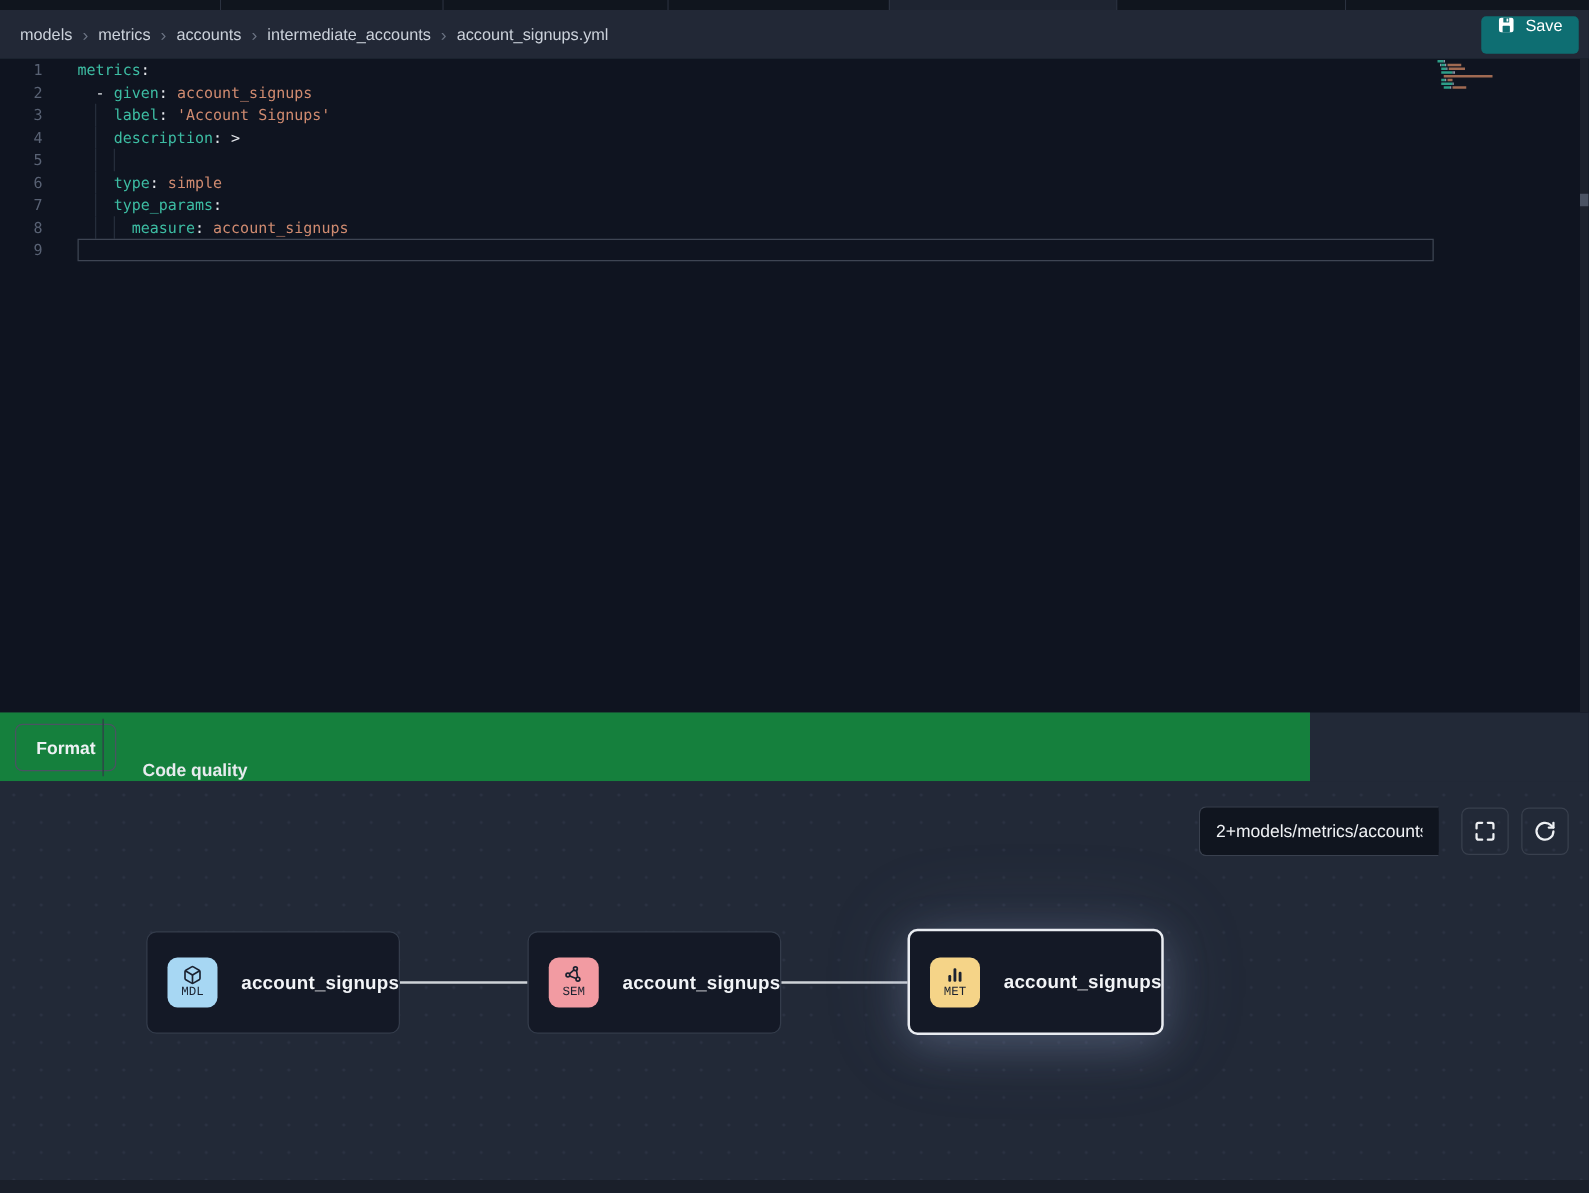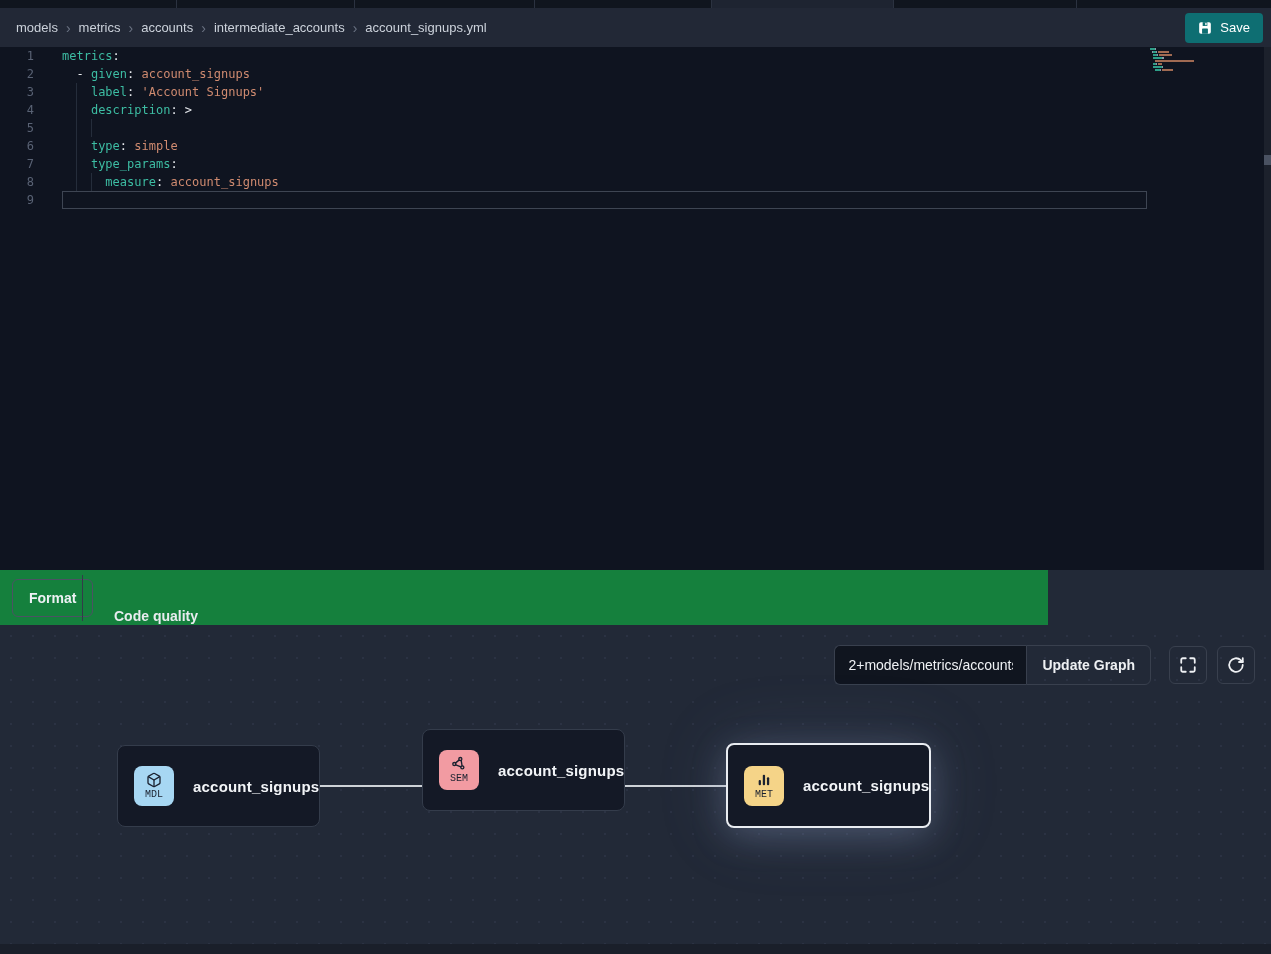--- a/index.html
+++ b/index.html
@@ -13,21 +13,21 @@
   }
   
   #top-strip { position:absolute; left:0; top:0; width:1271px; height:8px; background:#10151e; display:flex; }
   #top-strip .seg { height:8px; border-right:1px solid #2b3240; background:#10151e; }
   #top-strip .seg.active { background:#1e2431; }
   
   #breadcrumb-bar { position:absolute; left:0; top:8px; width:1271px; height:39px; background:#222836; display:flex; align-items:center; padding:0 8px 0 16px; }
   #breadcrumb { display:flex; align-items:center; font-size:13px; color:#ccd2db; }
   #breadcrumb .crumb { cursor:default; }
   #breadcrumb .sep { color:#6b7383; margin:0 8px; font-size:14px; }
-  #save-button { margin-left:auto; height:30px; display:flex; align-items:center; gap:8px; background:#0e6e72; color:#ffffff; border:none; border-radius:4px; padding:0 13px; font-size:13px; font-family:"Liberation Sans", sans-serif; cursor:pointer; }
+  #save-button { margin-left:auto; height:30px; display:flex; gap:8px; background:#0e6e72; color:#ffffff; border:none; border-radius:4px; padding:0 13px; font-size:13px; font-family:"Liberation Sans", sans-serif; cursor:pointer; }
   
   #editor { position:absolute; left:0; top:47px; width:1271px; height:523px; background:#0f1420; font-family:"DejaVu Sans Mono", monospace; font-size:12px; overflow:hidden; }
   .code-row { display:flex; height:18px; line-height:18px; white-space:pre; position:relative; }
   .lnum { width:46px; padding-right:12px; text-align:right; color:#596274; flex:none; }
   .code-text { margin-left:16px; }
   .tok-key { color:#3dbda3; }
   .tok-val { color:#d08b70; }
   .tok-str { color:#d08b70; }
   .tok-punc { color:#e6e9ed; }
   .tok-ws { color:#e6e9ed; }
@@ -180,21 +180,20 @@
   <div id="tab-row">
     <div class="tab">Code quality</div>
   </div>
 </div>
 
 <div id="lineage-area">
 
   <div id="graph-controls">
     <div id="selector-group">
       <input id="selector-input" type="text" value="2+models/metrics/accounts/" style="">
-      <button id="update-graph-button">Update Graph</button>
     </div>
     <button class="icon-button" id="fullscreen-button">
       <span style="display:flex">
         <svg width="18" height="18" viewBox="0 0 24 24" fill="none" stroke="#eef0f3" stroke-width="2.4" stroke-linecap="round" stroke-linejoin="round">
           <path d="M3 9V5a2 2 0 0 1 2-2h4"></path>
             <path d="M15 3h4a2 2 0 0 1 2 2v4"></path>
           <path d="M21 15v4a2 2 0 0 1-2 2h-4"></path>
             <path d="M9 21H5a2 2 0 0 1-2-2v-4"></path>
         </svg>
       </span>
@@ -219,21 +218,21 @@
           <path d="M21 8a2 2 0 0 0-1-1.73l-7-4a2 2 0 0 0-2 0l-7 4A2 2 0 0 0 3 8v8a2 2 0 0 0 1 1.73l7 4a2 2 0 0 0 2 0l7-4A2 2 0 0 0 21 16Z"></path>
           <path d="m3.3 7 8.7 5 8.7-5"></path>
             <path d="M12 22V12"></path>
         </svg>
       </span>
       <span class="badge-label">MDL</span>
     </div>
     <span class="node-label">account_signups</span>
   </div>
 
-  <div class="node" style="left:422px; top:104px">
+  <div class="node" style="left:422px; top:120px">
     <div class="badge" style="background:#f29ba2">
       <span style="display:flex">
         <svg width="16" height="16" viewBox="0 0 24 24" fill="none" stroke="#1b2230" stroke-width="2" stroke-linecap="round">
           <circle cx="14" cy="4.5" r="2.3"></circle>
             <circle cx="5" cy="12" r="2.3"></circle>
             <circle cx="17" cy="17" r="2.3"></circle>
           <path d="M12 6.2 7 10.3"></path>
             <path d="m7.2 13.2 7.6 3"></path>
             <path d="m15.3 6.6 1.3 8.1"></path>
         </svg>

